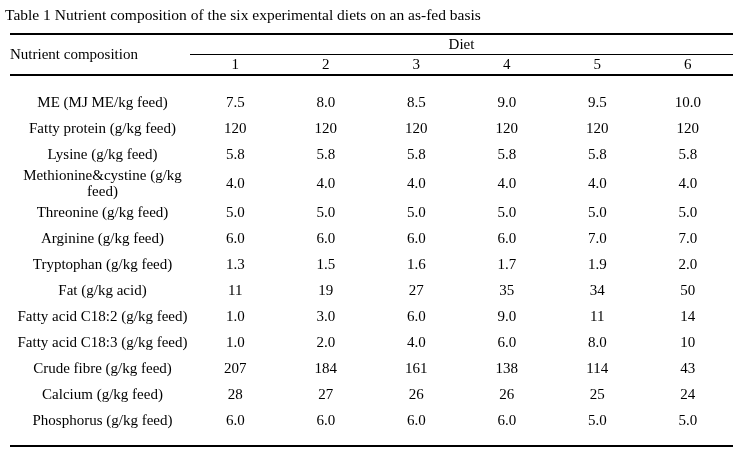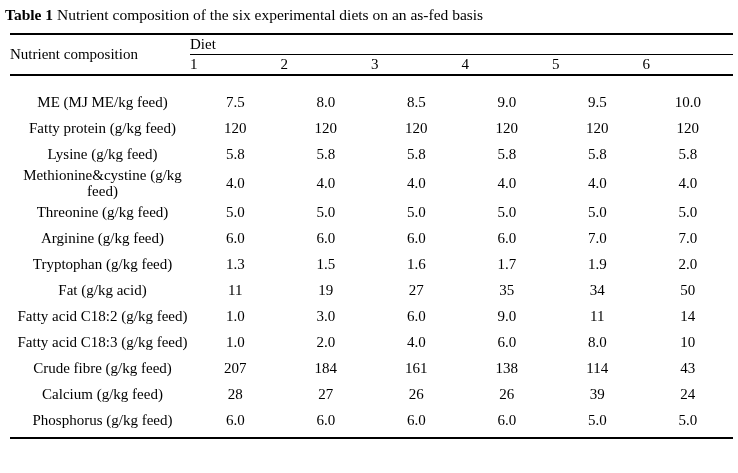--- a/index.html
+++ b/index.html
@@ -16,38 +16,38 @@
     position: relative;
     width: 738px;
     height: 473px;
   }
   .caption {
     margin: 5px 0 0 5px;
     font-size: 15.5px;
     line-height: 19px;
     white-space: nowrap;
   }
-  .caption .bold { font-weight: bold; }
+  .caption .bold { font-weight: normal; }
   table.nutrient {
     margin: 9px 0 0 10px;
     width: 723px;
     border-collapse: collapse;
     table-layout: fixed;
     border-top: 2px solid #000;
     border-bottom: 2px solid #000;
     font-size: 15px;
   }
   table.nutrient col.c-label { width: 180px; }
   table.nutrient col.c-diet  { width: 90.5px; }
   thead { border-bottom: 2px solid #000; }
   thead th {
     font-weight: normal;
     font-size: 15px;
     padding: 0;
-    text-align: left;
+    text-align: center;
     vertical-align: middle;
   }
   th.nutrient-head {
     text-align: left;
     vertical-align: middle;
   }
   th.diet-group {
     border-bottom: 1.5px solid #000;
     height: 19px;
   }
@@ -58,21 +58,21 @@
     height: 26px;
     text-align: center;
     font-size: 15px;
     line-height: 16px;
   }
   tbody td.row-label {
     text-align: center;
     padding-left: 5px;
   }
   tbody tr.first-row td { padding-top: 13px; }
-  tbody tr.last-row td  { padding-bottom: 4px; margin-top: 48px; }
+  tbody tr.last-row td  { padding-bottom: 12px; margin-top: 48px; }
 </style>
 </head>
 <body>
 
 <div class="page">
 
   <div class="caption">
     <span class="bold">Table 1</span><span> Nutrient composition of the six experimental diets on an as-fed basis</span>
   </div>
 
@@ -199,21 +199,21 @@
           <td>138</td>
           <td>114</td>
           <td>43</td>
         </tr>
         <tr>
           <td class="row-label">Calcium (g/kg feed)</td>
           <td>28</td>
           <td>27</td>
           <td>26</td>
           <td>26</td>
-          <td>39</td>
+          <td>25</td>
           <td>24</td>
         </tr>
         <tr class="last-row">
           <td class="row-label">Phosphorus (g/kg feed)</td>
           <td>6.0</td>
           <td>6.0</td>
           <td>6.0</td>
           <td>6.0</td>
           <td>5.0</td>
           <td>5.0</td>

